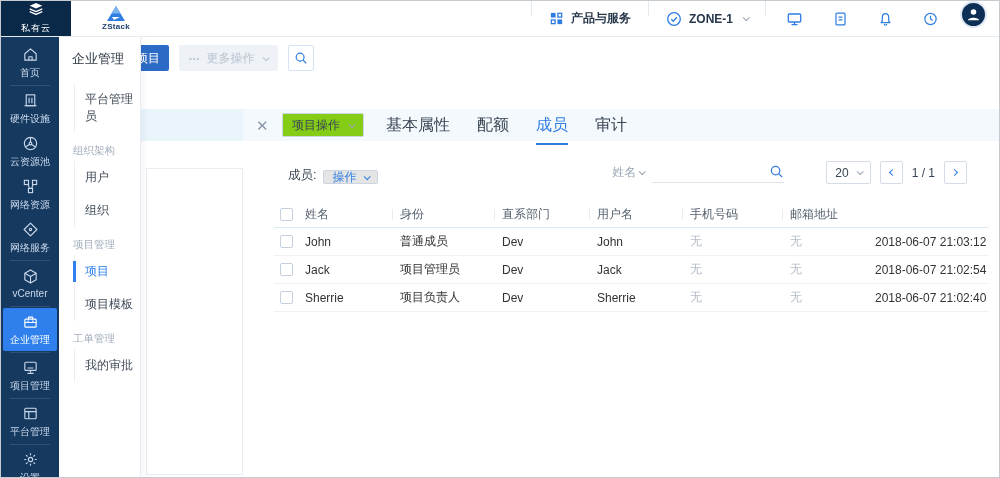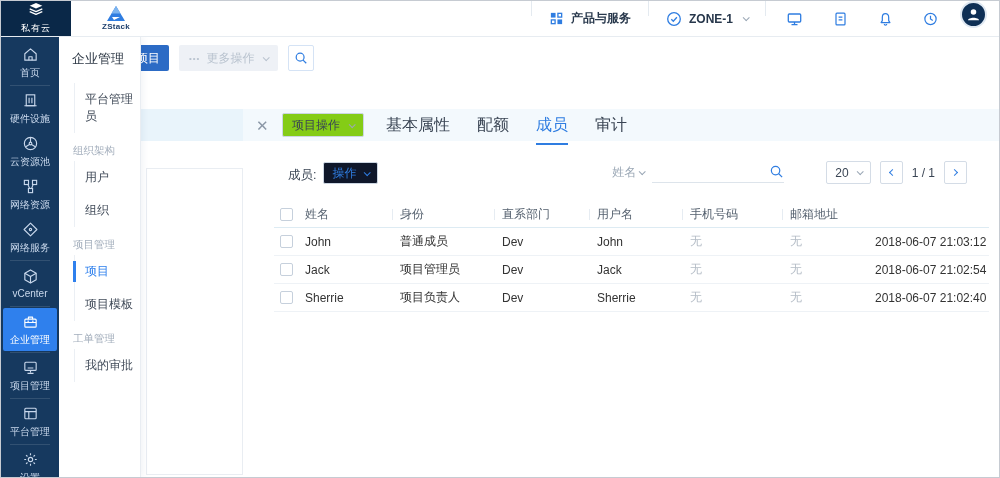--- a/index.html
+++ b/index.html
@@ -69,21 +69,21 @@
   .dtab.active { color:#2f7de1; }
   .dtab.active::after { content:""; position:absolute; left:0; right:0; bottom:-9px; height:2px; background:#2f7de1; }
 
   .chev { display:inline-block; width:5px; height:5px; border-right:1.2px solid currentColor;
           border-bottom:1.2px solid currentColor; transform:rotate(45deg) translateY(-1px); margin-left:3px; }
   .chev.blue { color:#2f7de1; }
   .chev.grey { color:#9aa7b5; }
 
   .m-toolbar { display:flex; align-items:flex-end; margin:20px 32px 0 45px; }
   .m-label { font-size:12.5px; color:#3a4554; }
-  .btn-op { background:#0f172a; border:1px solid #ccd6e2; height:22px; padding:0 8px; gap:5px; color:#2f7de1; margin-left:7px; }
+  .btn-op { background:#e5e5e5; border:1px solid #ccd6e2; height:14px; padding:0 8px; gap:5px; color:#2f7de1; margin-left:7px; }
   .m-right { margin-left:auto; display:flex; align-items:center; }
   .search-field { font-size:12px; color:#9aa7b5; display:flex; align-items:center; cursor:pointer; }
   .u-wrap { position:relative; margin-left:8px; }
   .u-wrap input { width:132px; height:20px; border:none; border-bottom:1px solid #dde4eb; outline:none;
                   font-size:12px; color:#3a4554; background:transparent; padding-right:20px; font-family:inherit; }
   .u-wrap svg { position:absolute; right:0; top:2px; }
   .pg { display:flex; align-items:center; gap:9px; margin-left:42px; }
   .pg-size { background:#fff; border:1px solid #d4dce6; height:23px; padding:0 8px; gap:5px; color:#3a4554; }
   .pg-btn { width:23px; height:23px; background:#fff; border:1px solid #d4dce6; border-radius:2px;
             display:inline-flex; align-items:center; justify-content:center; cursor:pointer; }

